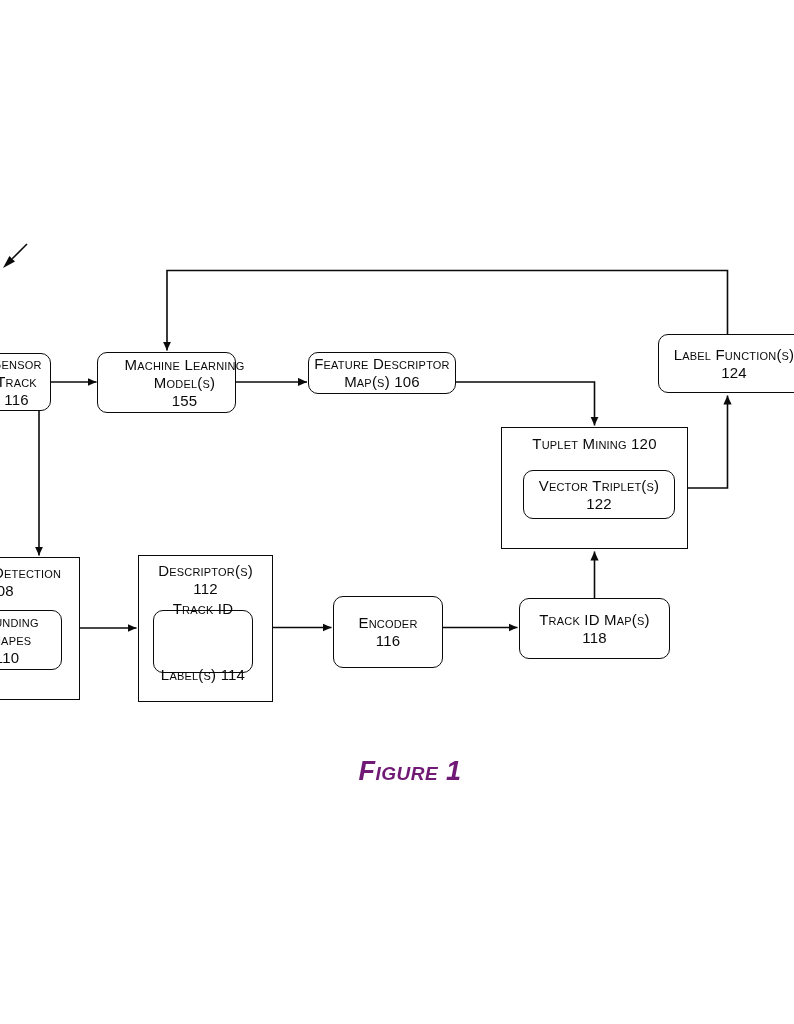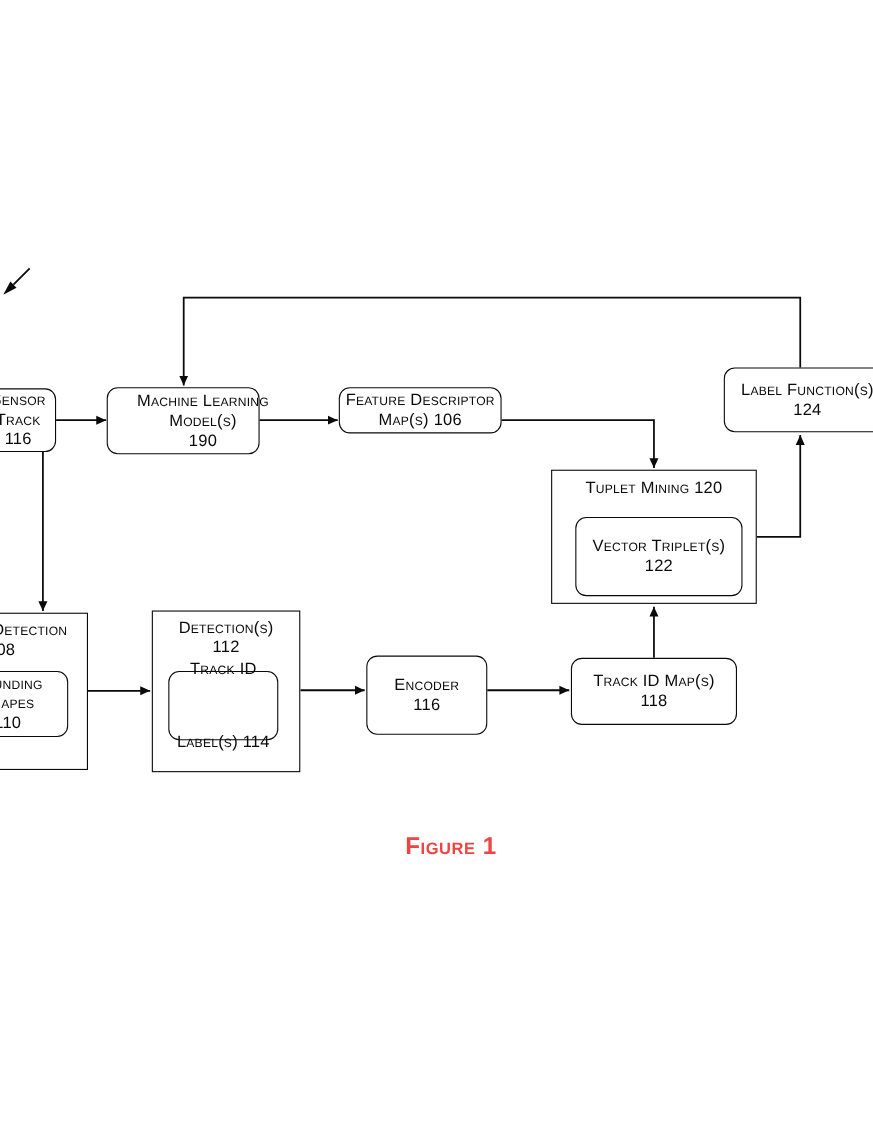--- a/index.html
+++ b/index.html
@@ -38,23 +38,24 @@
   .bl { white-space: nowrap; }
   .num { text-underline-offset: 2px; }
   .figcaption {
     position: absolute;
     left: 285px;
     top: 756px;
     width: 250px;
     text-align: center;
     font-variant: small-caps;
     font-weight: bold;
-    font-size: 22px;
+    font-size: 27px;
     letter-spacing: 0.5px;
-    color: #ef4444;
+    color: #701a75;
+    font-style: italic;
   }
 </style>
 </head>
 <body>
 
 <div id="page">
 
   <svg id="connectors" width="794" height="1024" viewBox="0 0 794 1024" xmlns="http://www.w3.org/2000/svg">
     <defs>
       <marker id="arr" markerWidth="10" markerHeight="10" refX="9" refY="4.5" orient="auto" markerUnits="userSpaceOnUse">
@@ -90,55 +91,55 @@
 
   <div class="box rounded" style="left:-18px; top:353px; width:69px; height:58px;">
     <div class="bl">Sensor</div>
     <div class="bl">Track</div>
     <div class="bl"><span class="num">116</span></div>
   </div>
 
   <div class="box rounded" style="left:97px; top:352px; width:139px; height:61px;padding-left:36px;">
     <div class="bl">Machine Learning</div>
     <div class="bl">Model(s)</div>
-    <div class="bl"><span class="num">190</span></div>
+    <div class="bl"><span class="num">155</span></div>
   </div>
 
   <div class="box rounded" style="left:308px; top:352px; width:148px; height:42px;">
     <div class="bl">Feature Descriptor</div>
     <div class="bl"><span>Map(s)</span> <span class="num">106</span></div>
   </div>
 
   <div class="box rounded" style="left:658px; top:334px; width:152px; height:59px;">
     <div class="bl">Label Function(s)</div>
     <div class="bl"><span class="num">124</span></div>
   </div>
 
   <div class="box toptitle" style="left:501px; top:427px; width:187px; height:122px; padding-top:7px;">
     <div class="bl"><span>Tuplet Mining</span> <span class="num">120</span></div>
   </div>
 
-  <div class="box rounded" style="left:523px; top:470px; width:152px; height:72px;align-items:center;">
+  <div class="box rounded" style="left:523px; top:470px; width:152px; height:49px;align-items:center;">
     <div class="bl">Vector Triplet(s)</div>
     <div class="bl"><span class="num">122</span></div>
   </div>
 
   <div class="box toptitle" style="left:-78px; top:557px; width:158px; height:143px; padding-top:6px;">
     <div class="bl">Object Detection</div>
     <div class="bl"><span class="num">108</span></div>
   </div>
 
   <div class="box rounded" style="left:-48px; top:610px; width:110px; height:60px;">
     <div class="bl">Bounding</div>
     <div class="bl">Shapes</div>
     <div class="bl"><span class="num">110</span></div>
   </div>
 
   <div class="box toptitle" style="left:138px; top:555px; width:135px; height:147px; padding-top:6px;">
-    <div class="bl">Detection(s)</div>
+    <div class="bl">Descriptor(s)</div>
     <div class="bl"><span class="num">112</span></div>
   </div>
 
   <div class="box rounded" style="left:153px; top:610px; width:100px; height:63px;gap:48px;">
     <div class="bl">Track ID</div>
     <div class="bl"><span>Label(s)</span> <span class="num">114</span></div>
   </div>
 
   <div class="box rounded" style="left:333px; top:596px; width:110px; height:72px;">
     <div class="bl">Encoder</div>

